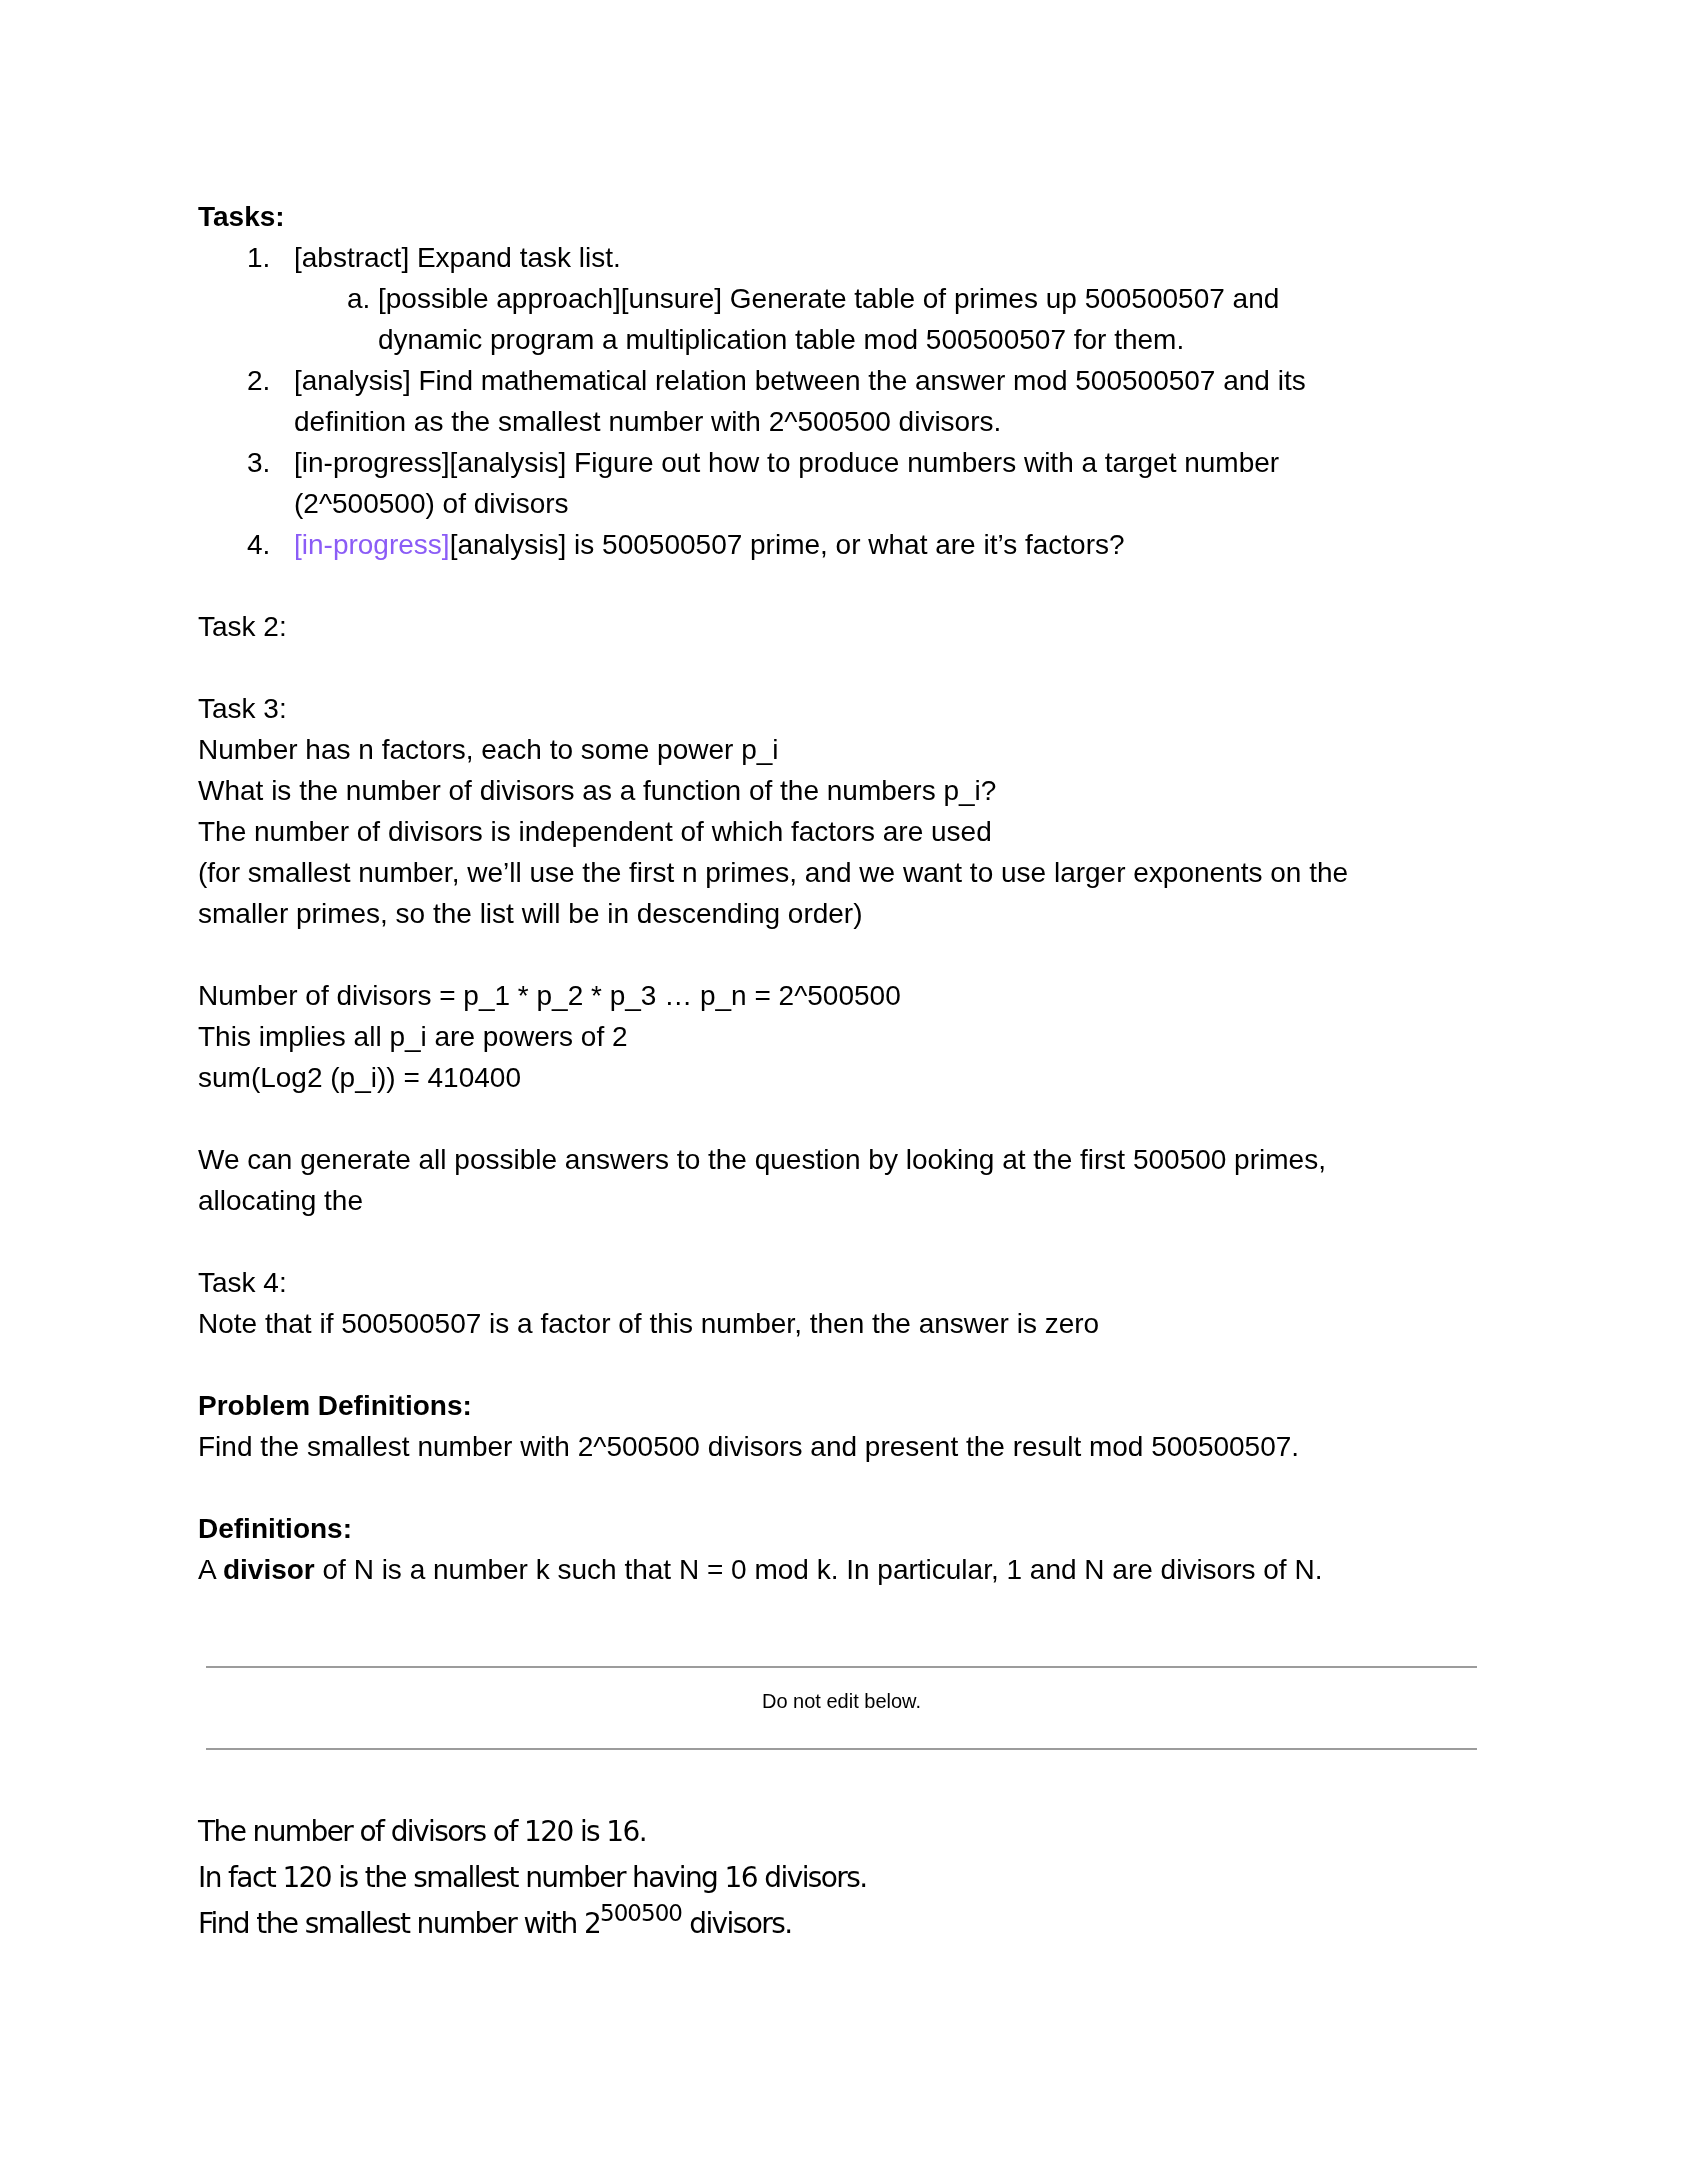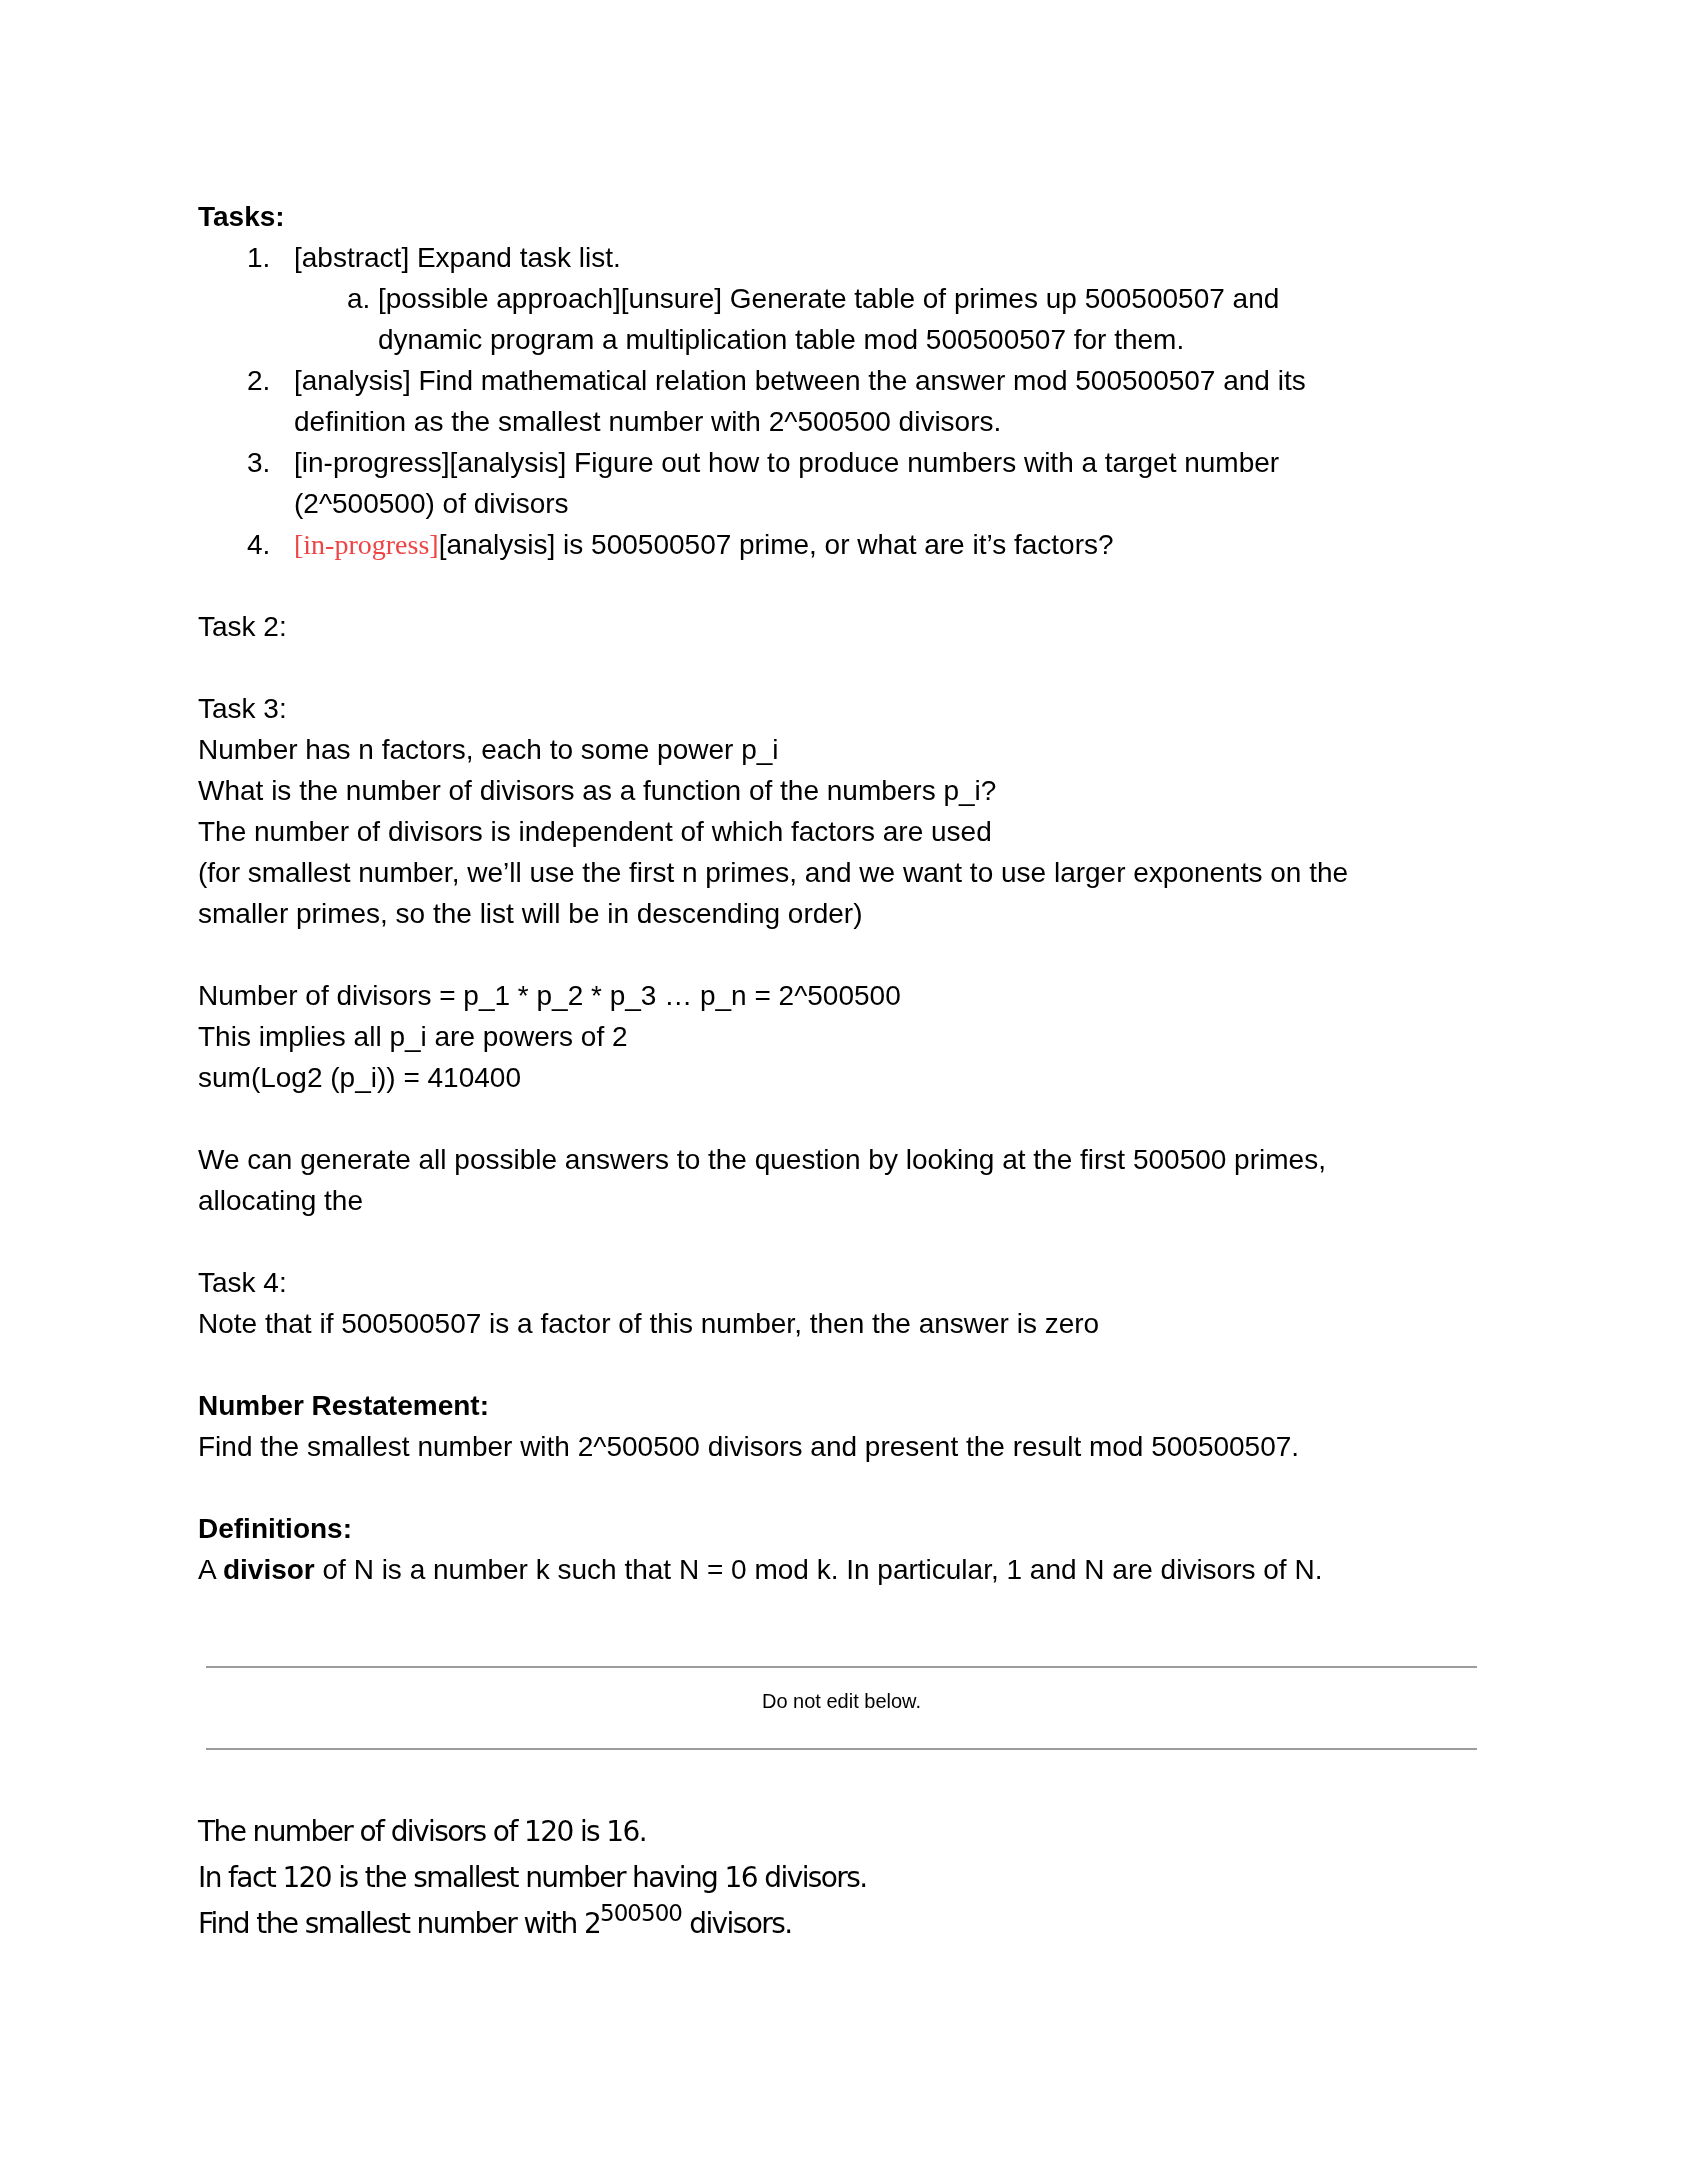--- a/index.html
+++ b/index.html
@@ -8,21 +8,21 @@
     position:absolute; left:198px; top:196px; width:1287px;
     font-family:"Liberation Sans", sans-serif; font-size:28px; line-height:41px;
   }
   .line { height:41px; white-space:nowrap; }
   .b { font-weight:bold; }
   .li { position:relative; }
   .li .num { position:absolute; left:49px; }
   .li .txt { position:absolute; left:96px; }
   .sub .num { position:absolute; left:149px; }
   .sub .txt { position:absolute; left:180px; }
-  .orange { color:#ef4444;font-family:Liberation Serif, serif; }
+  .orange { color:#8b5cf6; }
   .rule { position:absolute; left:206px; width:1271px; height:0; border-top:2px solid #9c9c9c; }
   .rule.top { top:1666px; }
   .rule.bot { top:1748px; }
   .noedit {
     position:absolute; left:206px; width:1271px; top:1683px; text-align:center;
     font-family:"Liberation Sans", sans-serif; font-size:20px; line-height:36px;
   }
   .bottom {
     position:absolute; left:198px; top:1809px;
     font-family:"DejaVu Sans", sans-serif; font-size:28px; line-height:46px; letter-spacing:-1.6px;
@@ -90,21 +90,21 @@
   <div class="line"></div>
 
   <div class="line">We can generate all possible answers to the question by looking at the first 500500 primes,</div>
   <div class="line">allocating the</div>
   <div class="line"></div>
 
   <div class="line">Task 4:</div>
   <div class="line">Note that if 500500507 is a factor of this number, then the answer is zero</div>
   <div class="line"></div>
 
-  <div class="line b">Number Restatement:</div>
+  <div class="line b">Problem Definitions:</div>
   <div class="line">Find the smallest number with 2^500500 divisors and present the result mod 500500507.</div>
   <div class="line"></div>
 
   <div class="line b">Definitions:</div>
   <div class="line"><span>A </span><span class="b">divisor</span><span> of N is a number k such that N = 0 mod k. In particular, 1 and N are divisors of N.</span></div>
 </div>
 
 <div class="rule top"></div>
 <div class="noedit">Do not edit below.</div>
 <div class="rule bot"></div>

